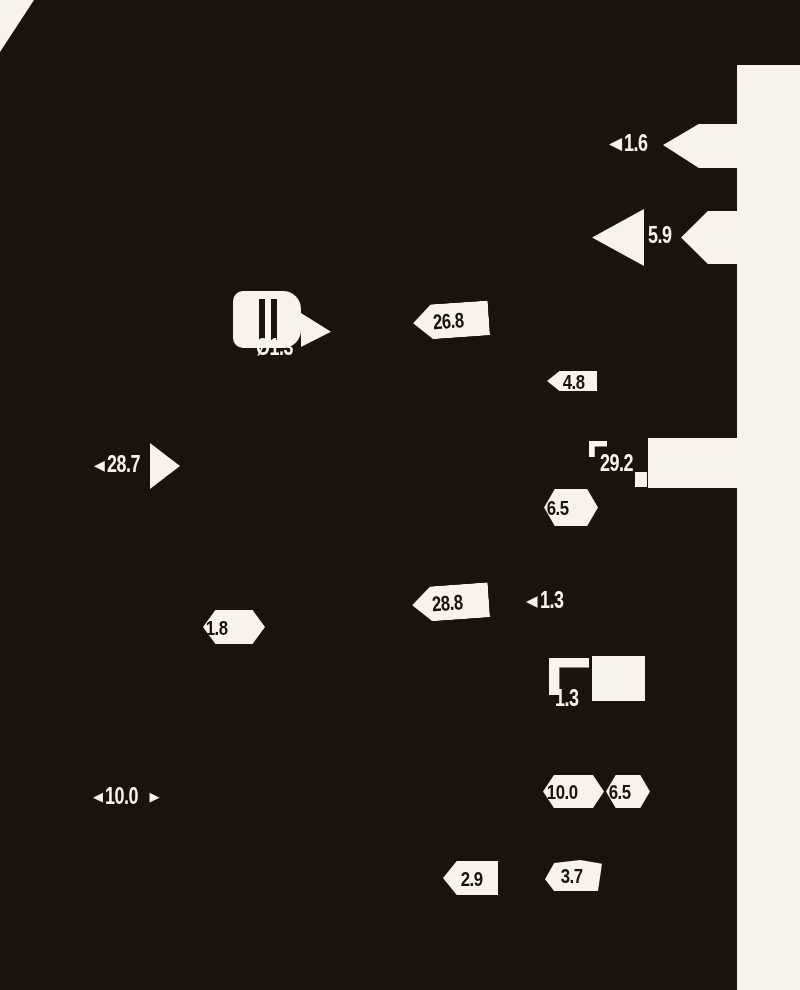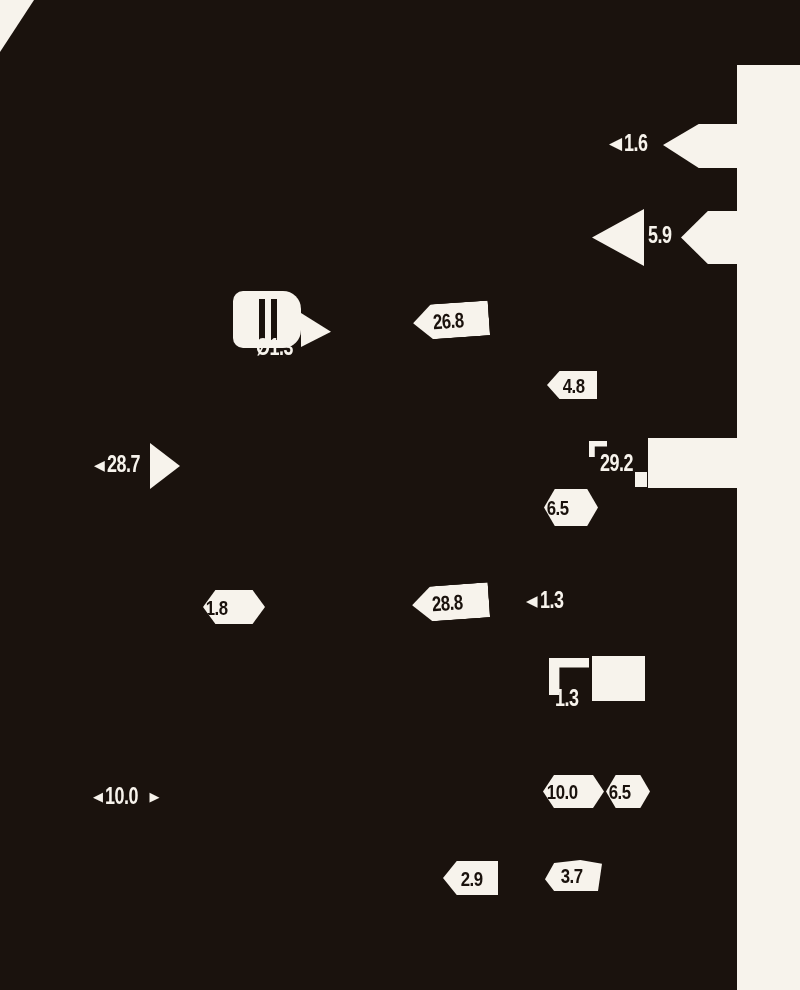--- a/index.html
+++ b/index.html
@@ -71,40 +71,40 @@
   </div>
   <div class="shape" style="left:301px;top:313px;width:30px;height:34px;clip-path:polygon(0 0,100% 55%,0 100%);"></div>
   <div class="dim" style="left:256px;top:336px;justify-content:center;">
     <span class="txt">Ø1.3</span>
   </div>
 
   <div class="bubble tag" style="left:413px;top:303px;width:76px;height:35px;clip-path:polygon(0 50%,25% 0,100% 0,100% 100%,25% 100%);transform:rotate(-4deg);padding-left:16px;">
     <span class="txt">26.8</span>
   </div>
 
-  <div class="bubble tag" style="left:547px;top:371px;width:50px;height:28px;clip-path:polygon(0 50%,25% 0,100% 0,100% 100%,25% 100%);padding-left:13px;">
+  <div class="bubble tag" style="left:547px;top:371px;width:50px;height:20px;clip-path:polygon(0 50%,25% 0,100% 0,100% 100%,25% 100%);padding-left:13px;">
     <span class="txt">4.8</span>
   </div>
 
   <div class="dim" style="left:94px;top:453px;">
     <span class="ic" style="font-size:14px;">◀</span>
     <span class="txt">28.7</span>
   </div>
   <div class="shape" style="left:150px;top:443px;width:30px;height:46px;clip-path:polygon(0 0,100% 50%,0 100%);"></div>
 
   <div class="shape" style="left:589px;top:441px;width:18px;height:16px;clip-path:polygon(0 0,100% 0,100% 35%,32% 35%,32% 100%,0 100%);"></div>
   <div class="dim" style="left:600px;top:452px;">
     <span class="txt">29.2</span>
   </div>
 
   <div class="bubble" style="left:544px;top:489px;width:54px;height:37px;clip-path:polygon(0 50%,20% 0,80% 0,100% 50%,80% 100%,20% 100%);">
     <span class="txt">6.5</span>
   </div>
 
-  <div class="bubble" style="left:203px;top:590px;width:62px;height:34px;clip-path:polygon(0 50%,20% 0,80% 0,100% 50%,80% 100%,20% 100%);">
+  <div class="bubble" style="left:203px;top:610px;width:62px;height:34px;clip-path:polygon(0 50%,20% 0,80% 0,100% 50%,80% 100%,20% 100%);">
     <span class="txt">1.8</span>
   </div>
 
   <div class="bubble tag" style="left:412px;top:585px;width:77px;height:35px;clip-path:polygon(0 50%,25% 0,100% 0,100% 100%,25% 100%);transform:rotate(-4deg);padding-left:16px;">
     <span class="txt">28.8</span>
   </div>
 
   <div class="dim" style="left:526px;top:589px;">
     <span class="ic" style="font-size:15px;">◀</span>
     <span class="txt">1.3</span>

